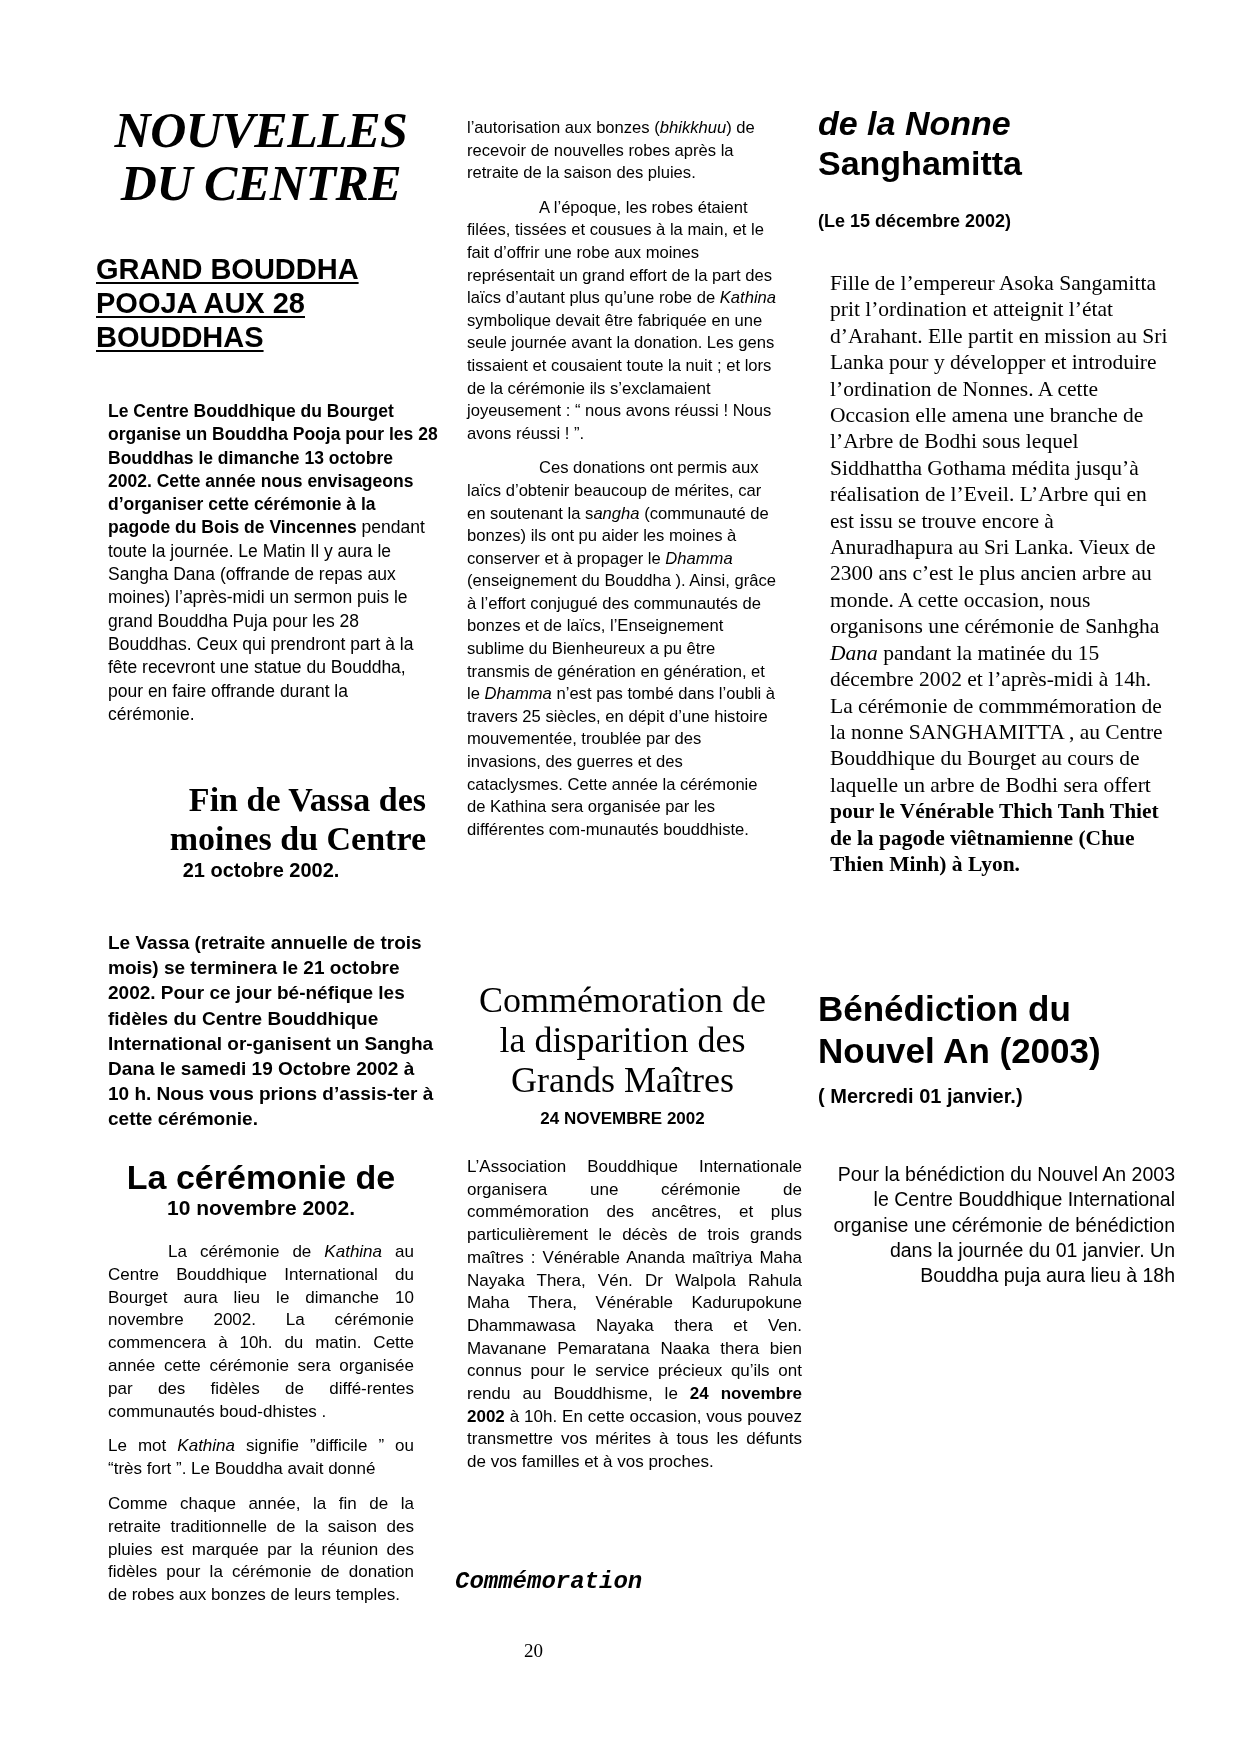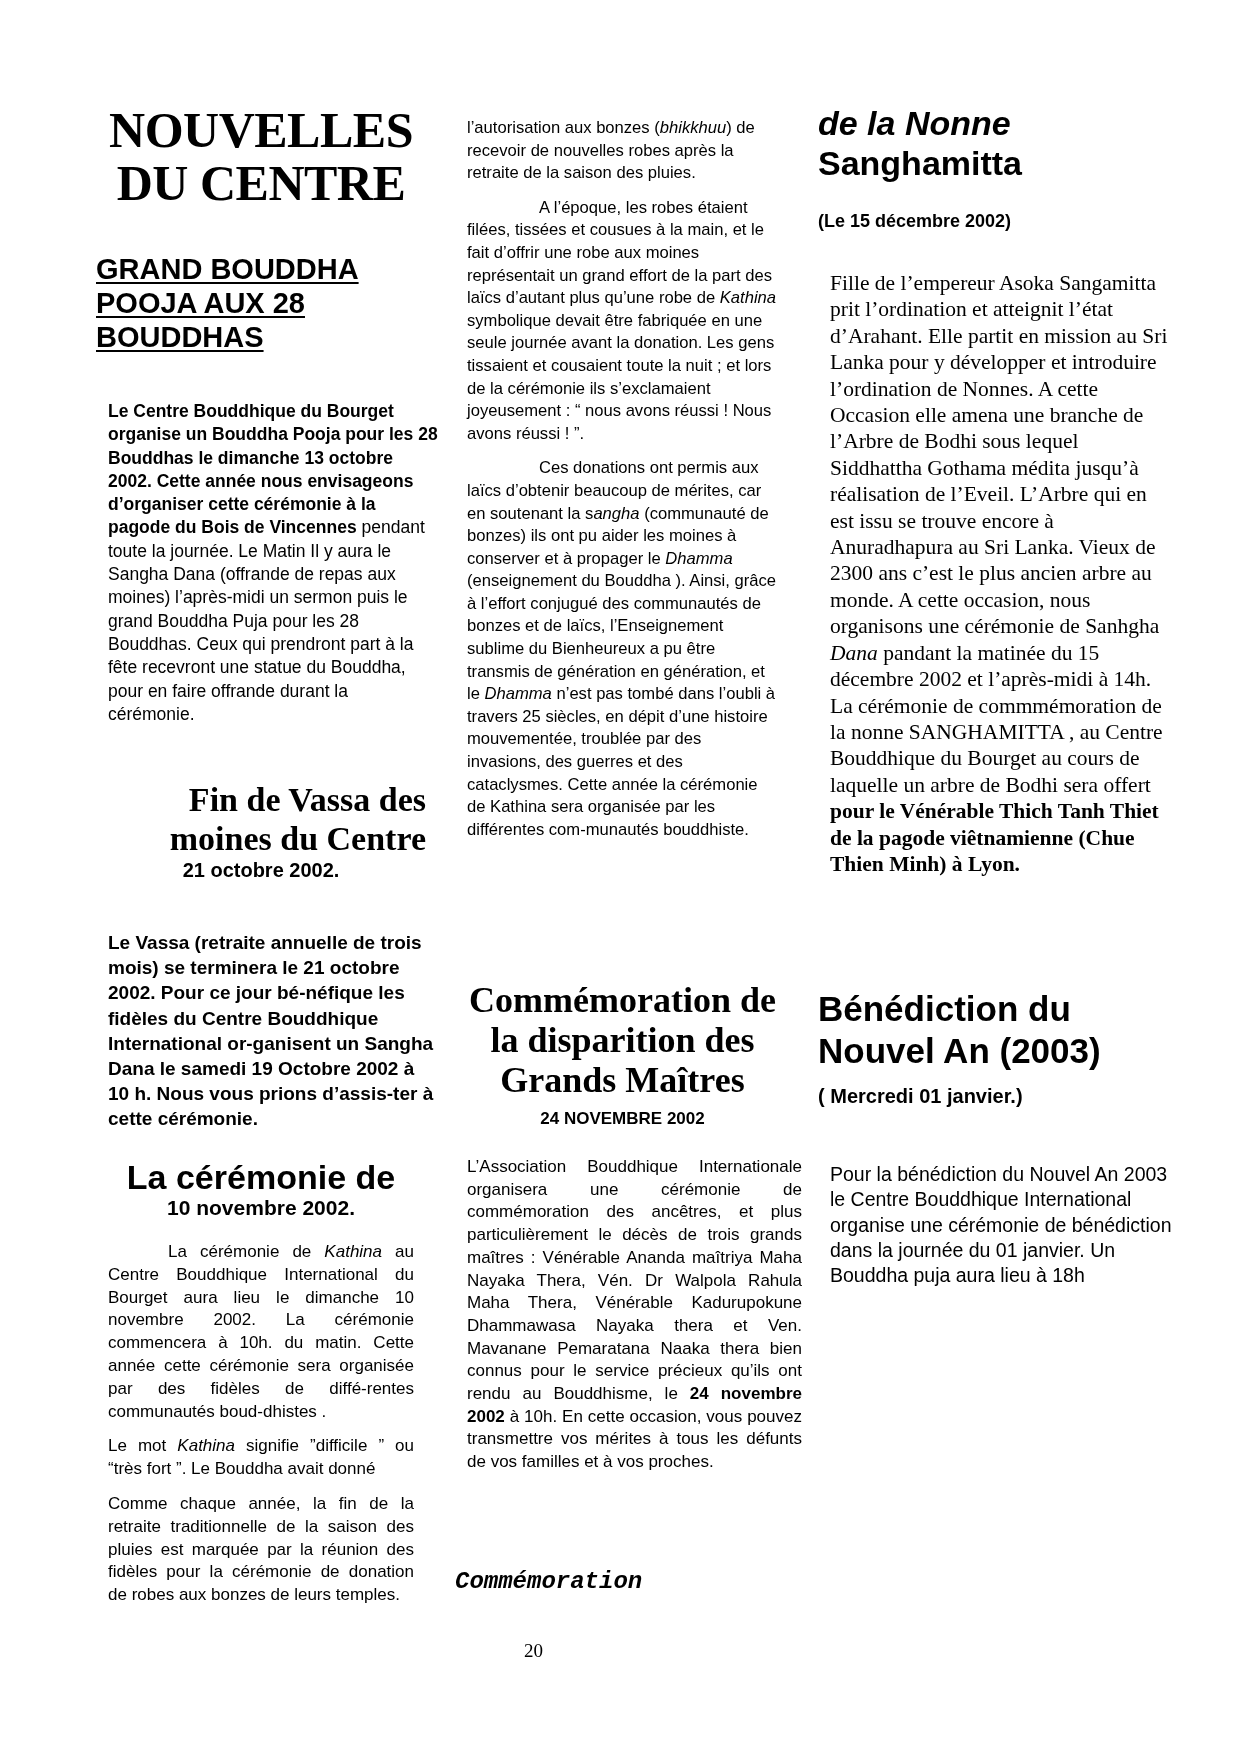--- a/index.html
+++ b/index.html
@@ -6,21 +6,21 @@
   body { width: 1240px; height: 1754px; position: relative; overflow: hidden; color: #000; }
   .page { position: absolute; left: 0; top: 0; width: 1240px; height: 1754px; }
   .col { position: absolute; top: 0; }
   .col1 { left: 96px; width: 330px; }
   .col2 { left: 455px; width: 335px; }
   .col3 { left: 818px; width: 345px; }
   p { margin: 12px; }
 
   
   .masthead { position: absolute; top: 104px; left: 0; width: 330px; text-align: center;
-    font-family: "Liberation Serif", serif; font-weight: bold;
+    font-family: "Liberation Serif", serif; font-style: italic; font-weight: bold;
     font-size: 50px; line-height: 53px; letter-spacing: -0.5px; }
   .gb-title { position: absolute; top: 252px; left: 0; width: 330px; text-align: left;
     font-family: "Liberation Sans", sans-serif; font-weight: bold; font-size: 29px; line-height: 34px;
     text-decoration: underline; text-decoration-thickness: 2px; text-underline-offset: 3px; }
   .gb-body { position: absolute; top: 388px; left: 0; width: 330px;
     font-family: "Liberation Sans", sans-serif; font-size: 17.5px; line-height: 23.3px; }
   .gb-body b { font-weight: bold; }
   .vassa-title { position: absolute; top: 780px; left: 0; width: 330px; text-align: right;
     font-family: "Liberation Serif", serif; font-weight: bold; font-size: 34px; line-height: 39px; }
   .vassa-date { position: absolute; top: 858px; left: 0; width: 330px; text-align: center;
@@ -33,21 +33,21 @@
     font-family: "Liberation Sans", sans-serif; font-weight: bold; font-size: 21px; line-height: 26px; }
   .kat-body { position: absolute; top: 1229px; left: 0; width: 330px;
     font-family: "Liberation Sans", sans-serif; font-size: 17px; line-height: 22.8px; text-align: justify; }
   .indent { display: inline-block; width: 60px; }
 
   
   .c2-body { position: absolute; top: 105px; left: 0; width: 335px;
     font-family: "Liberation Sans", sans-serif; font-size: 16.6px; line-height: 22.6px; }
   .indent2 { display: inline-block; width: 72px; }
   .comm-title { position: absolute; top: 980px; left: 0; width: 335px; text-align: center;
-    font-family: "Liberation Serif", serif; font-weight: bold; font-size: 36px; line-height: 40px; }
+    font-family: "Liberation Serif", serif; font-weight: normal; font-size: 36px; line-height: 40px; }
   .comm-date { position: absolute; top: 1108px; left: 0; width: 335px; text-align: center;
     font-family: "Liberation Sans", sans-serif; font-weight: bold; font-size: 17px; line-height: 22px; }
   .comm-body { position: absolute; top: 1144px; left: 0; width: 335px;
     font-family: "Liberation Sans", sans-serif; font-size: 17px; line-height: 22.7px; text-align: justify; }
   .comm2-title { position: absolute; top: 1562px; left: 0; width: 335px;
     font-family: Liberation Mono, monospace; font-weight: bold; font-style: italic; font-size: 24px; line-height: 40px; }
 
   
   .nonne-title { position: absolute; top: 103px; left: 0; width: 345px;
     font-family: "Liberation Sans", sans-serif; font-weight: bold; font-size: 34px; line-height: 40px; }
@@ -55,21 +55,21 @@
   .nonne-date { position: absolute; top: 210px; left: 0; width: 345px;
     font-family: "Liberation Sans", sans-serif; font-weight: bold; font-size: 18px; line-height: 22px; }
   .nonne-body { position: absolute; top: 258px; left: 0; width: 345px;
     font-family: "Liberation Serif", serif; font-size: 21.5px; line-height: 26.4px; }
   .nonne-body .bold { font-weight: bold; }
   .ben-title { position: absolute; top: 988px; left: 0; width: 345px;
     font-family: "Liberation Sans", sans-serif; font-weight: bold; font-size: 35px; line-height: 42px; }
   .ben-date { position: absolute; top: 1084px; left: 0; width: 345px;
     font-family: "Liberation Sans", sans-serif; font-weight: bold; font-size: 20px; line-height: 24px; }
   .ben-body { position: absolute; top: 1150px; left: 0; width: 345px;
-    font-family: "Liberation Sans", sans-serif; font-size: 19.5px; line-height: 25.3px; }
+    font-family: "Liberation Sans", sans-serif; font-size: 19.5px; line-height: 25.3px; text-align: right; }
 
   .page-number { position: absolute; top: 1640px; left: 0; width: 1067px; text-align: center;
     font-family: "Liberation Serif", serif; font-size: 19px; }
 </style>
 </head>
 <body>
 
 <div class="page">
 
   <div class="col col1">

